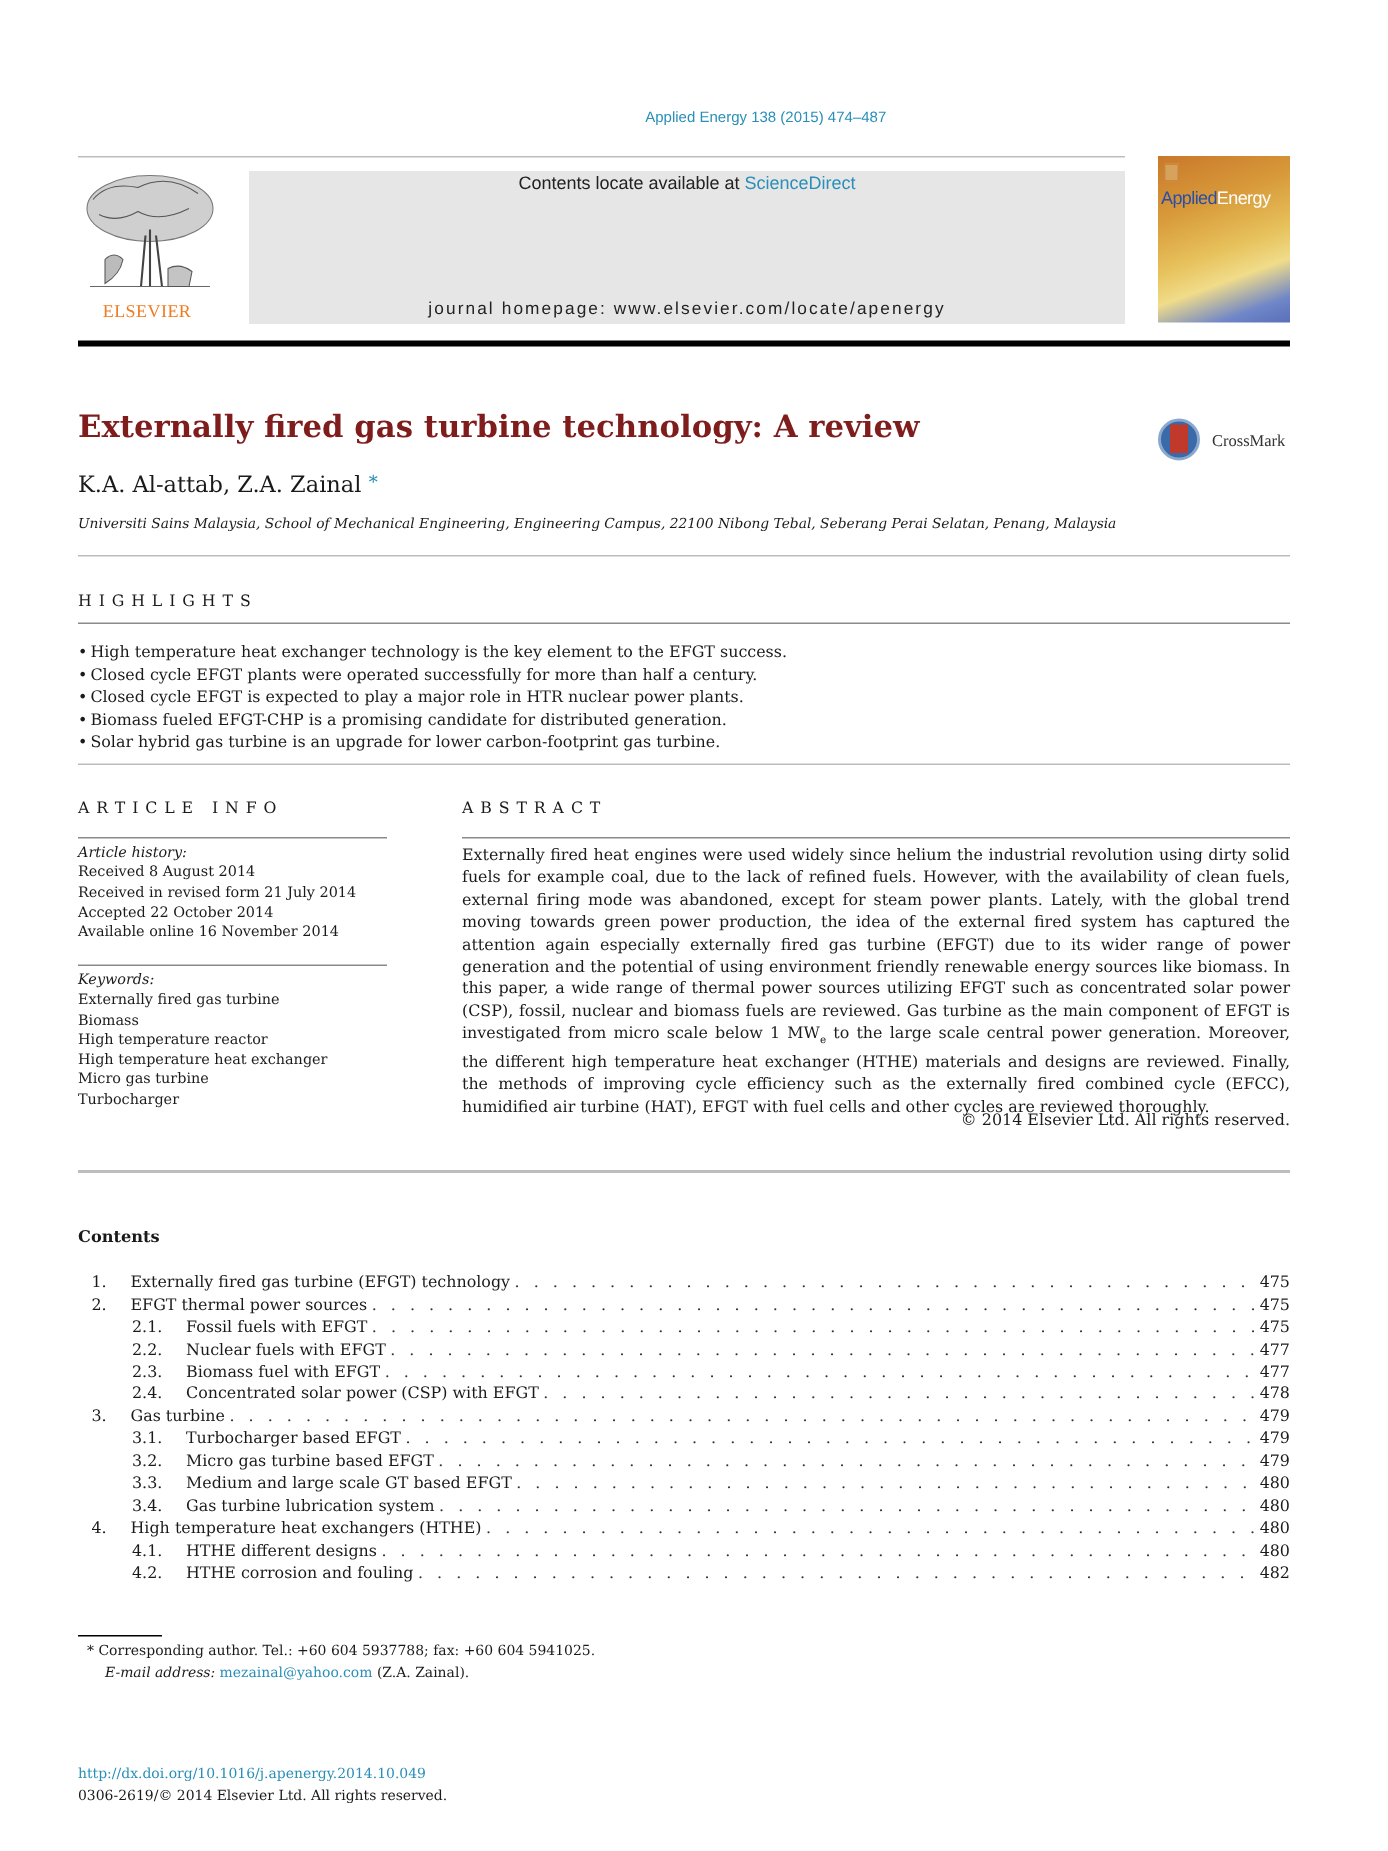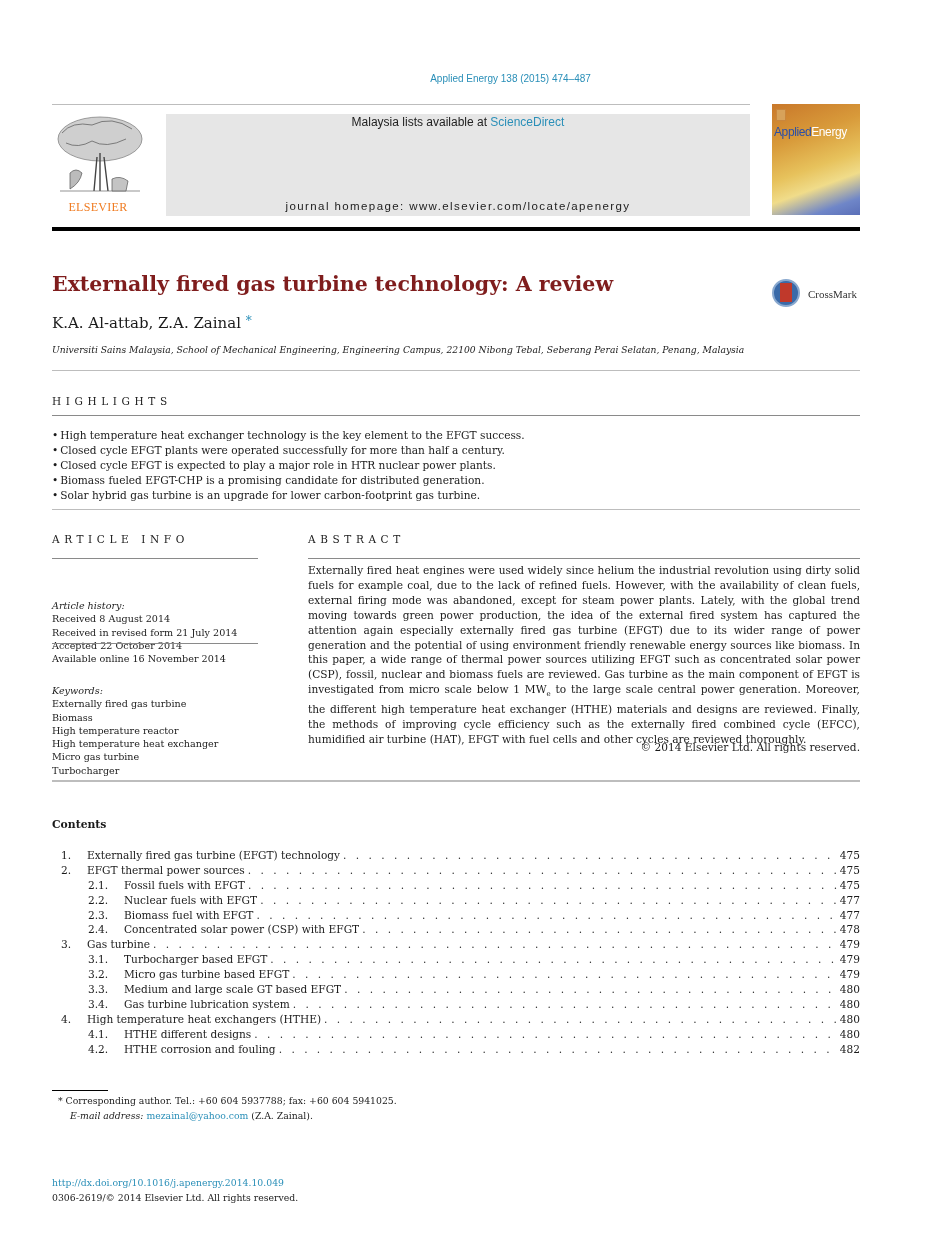--- a/index.html
+++ b/index.html
@@ -25,21 +25,21 @@
   .cm-ribbon { position:absolute; top:4px; left:8px; width:12px; height:19px; background:#c0392b; }
   .cm-text { position:absolute; top:9px; left:36px; font-family:"Liberation Serif", serif; font-size:11px; color:#333; }
   .authors { top:314px; left:52px; font-size:15px; color:#1a1a1a; }
   .authors .star { color:#2a8fb8; font-size:12px; vertical-align:top; }
   .affil { top:344px; left:52px; font-size:9.2px; font-style:italic; color:#1a1a1a; }
   .rule { height:1px; background:#bdbdbd; }
   .rule-dark { height:1px; background:#8a8a8a; }
   .section-label { font-family:"DejaVu Serif", serif; font-size:10.5px; letter-spacing:4.6px; color:#1a1a1a; }
   .hl-list { top:428px; left:52px; font-size:10.6px; line-height:15px; }
   .hl-list div::before { content:"\2022"; margin-right:2px; }
-  .info-block { font-size:9.6px; line-height:13.3px; color:#1a1a1a;margin-top:37px; }
+  .info-block { font-size:9.6px; line-height:13.3px; color:#1a1a1a; }
   .info-block .ital { font-style:italic; }
   .abstract { top:563px; left:308px; width:552px; font-size:10.6px; line-height:14.9px; text-align:justify; color:#1a1a1a; }
   .copyright { top:741px; left:308px; width:552px; text-align:right; font-size:10.6px; }
   .contents-title { top:818px; left:52px; font-size:10.8px; font-weight:bold; }
   .toc { top:848px; left:52px; width:808px; font-size:10.6px; line-height:14.9px; }
   .toc-row { display:flex; align-items:baseline; white-space:nowrap; overflow:hidden; height:14.9px; }
   .toc-num { flex:0 0 auto; }
   .toc-label { flex:0 0 auto; }
   .toc-dots { flex:1 1 auto; overflow:hidden; white-space:nowrap; letter-spacing:3px; color:#333; margin:0 3px; }
   .toc-dots::after { content:". . . . . . . . . . . . . . . . . . . . . . . . . . . . . . . . . . . . . . . . . . . . . . . . . . . . . . . . . . . . . . . . . . . . . . . . . . . . . . . . . . . . . . . . . . . . . . . . . . . . . . . . . . . . . . . . . . . . . . . . . . . . . . . . . . . . . . . . . . ."; }
@@ -67,21 +67,21 @@
       <path d="M8 78 L88 78" stroke="#666"></path>
       <path d="M18 60 q6 -6 12 0 q-2 10 -12 16 z" fill="#bbb"></path>
       <path d="M60 66 q8 -4 16 2 l-2 10 l-14 0 z" fill="#c4c4c4"></path>
     </g>
   </svg>
   <div class="elsevier-word">ELSEVIER</div>
 </div>
 
 <div class="abs banner">
   <div class="contents-line">
-    <span>Malaysia lists available at </span><span class="link">ScienceDirect</span>
+    <span>Contents locate available at </span><span class="link">ScienceDirect</span>
   </div>
   <div class="homepage">journal homepage: www.elsevier.com/locate/apenergy</div>
 </div>
 
 <div class="abs cover">
   <div class="cover-badge"></div>
   <div class="cover-title"><span style="color:#2a4fa6">Applied</span><span>Energy</span></div>
 </div>
 
 <div class="abs thickrule"></div>

